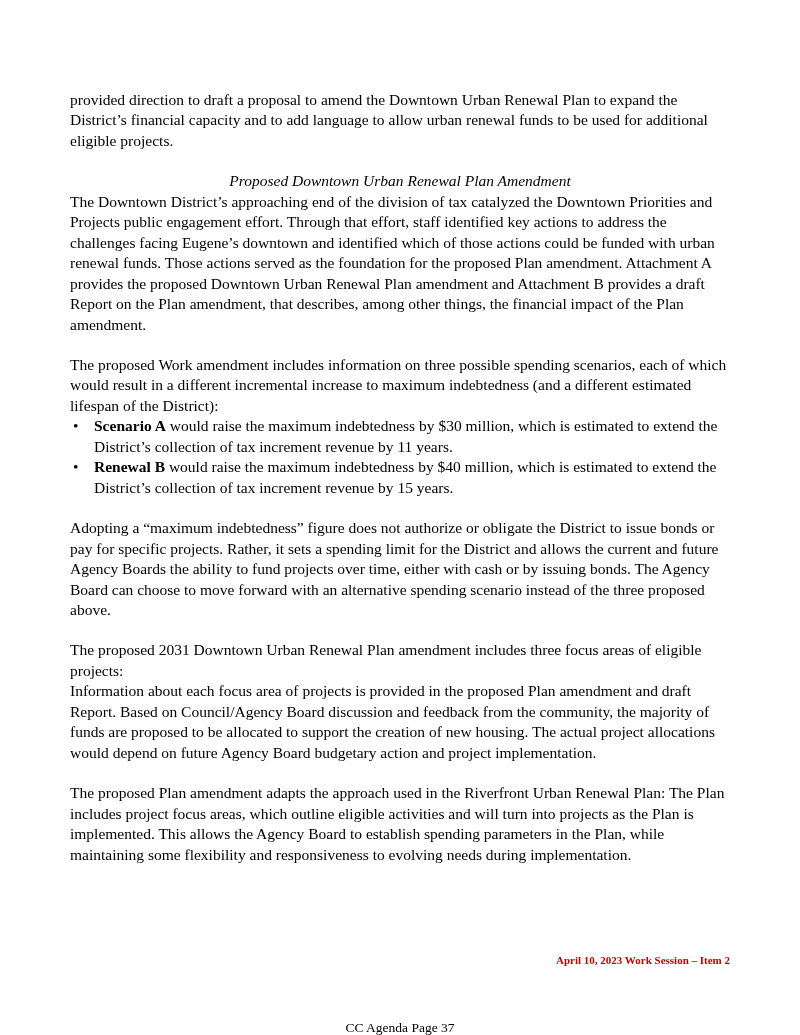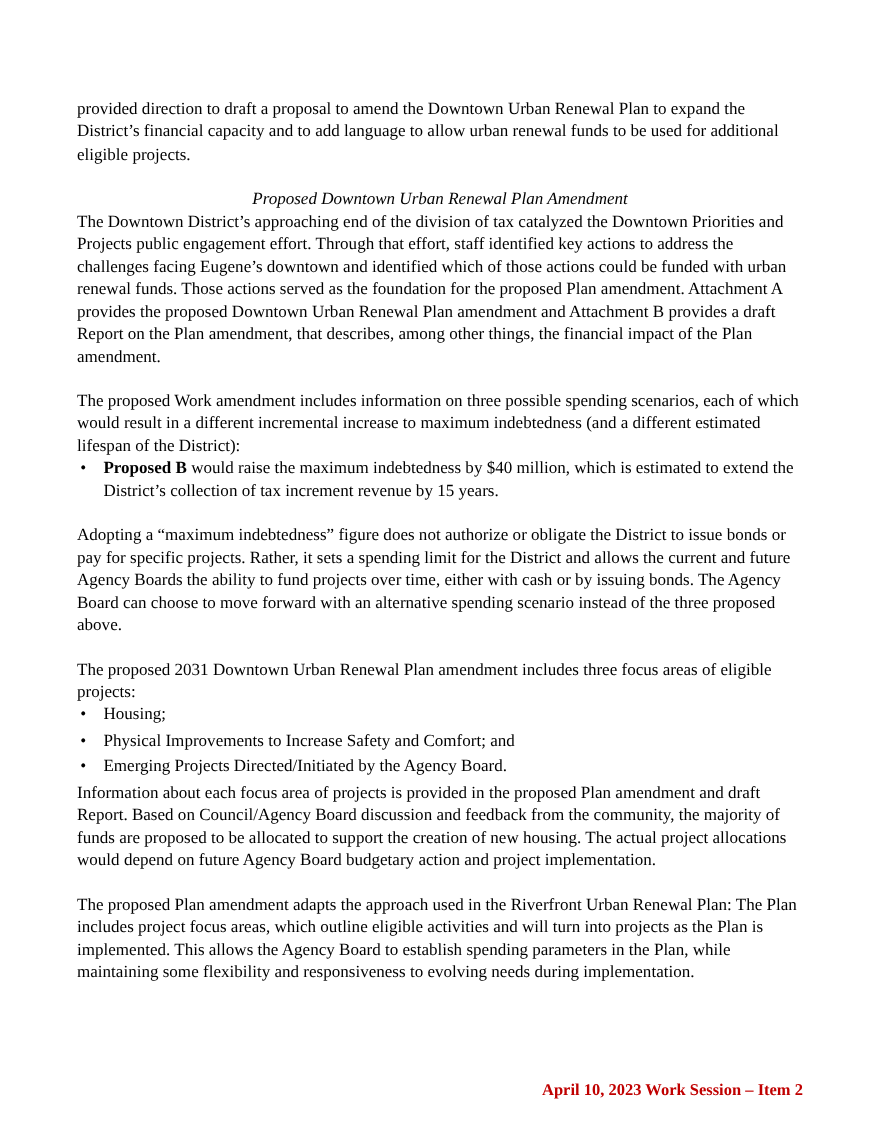--- a/index.html
+++ b/index.html
@@ -43,21 +43,21 @@
     content: "\2022";
     position: absolute;
     left: 3px;
     top: 0;
   }
   .spacer { flex: 1; }
   .footer-session {
     width: 660px;
     text-align: right;
     font-weight: bold;
-    font-size: 15px;
+    font-size: 11px;
     margin-bottom: 18px;
   }
   .footer-page {
     width: 660px;
     text-align: center;
     font-size: 13.5px;
     margin-bottom: 28px;
   }
   strong { font-weight: bold; }
 </style>
@@ -69,32 +69,28 @@
 
     <p class="para">provided direction to draft a proposal to amend the Downtown Urban Renewal Plan to expand the District’s financial capacity and to add language to allow urban renewal funds to be used for additional eligible projects.</p>
 
     <p class="heading-italic">Proposed Downtown Urban Renewal Plan Amendment</p>
 
     <p class="para">The Downtown District’s approaching end of the division of tax catalyzed the Downtown Priorities and Projects public engagement effort. Through that effort, staff identified key actions to address the challenges facing Eugene’s downtown and identified which of those actions could be funded with urban renewal funds. Those actions served as the foundation for the proposed Plan amendment. Attachment A provides the proposed Downtown Urban Renewal Plan amendment and Attachment B provides a draft Report on the Plan amendment, that describes, among other things, the financial impact of the Plan amendment.</p>
 
     <p class="para tight">The proposed Work amendment includes information on three possible spending scenarios, each of which would result in a different incremental increase to maximum indebtedness (and a different estimated lifespan of the District):</p>
 
     <ul class="bullets">
-      <li><strong>Proposed B</strong><span> would raise the maximum indebtedness by $40 million, which is estimated to extend the District’s collection of tax increment revenue by 15 years.</span></li>
+      <li><strong>Scenario A</strong><span> would raise the maximum indebtedness by $30 million, which is estimated to extend the District’s collection of tax increment revenue by 11 years.</span></li>
+      <li><strong>Renewal B</strong><span> would raise the maximum indebtedness by $40 million, which is estimated to extend the District’s collection of tax increment revenue by 15 years.</span></li>
     </ul>
 
     <p class="para">Adopting a “maximum indebtedness” figure does not authorize or obligate the District to issue bonds or pay for specific projects. Rather, it sets a spending limit for the District and allows the current and future Agency Boards the ability to fund projects over time, either with cash or by issuing bonds. The Agency Board can choose to move forward with an alternative spending scenario instead of the three proposed above.</p>
 
     <p class="para tight">The proposed 2031 Downtown Urban Renewal Plan amendment includes three focus areas of eligible projects:</p>
 
-    <ul class="bullets tight spaced">
-      <li>Housing;</li>
-      <li>Physical Improvements to Increase Safety and Comfort; and</li>
-      <li>Emerging Projects Directed/Initiated by the Agency Board.</li>
-    </ul>
 
     <p class="para">Information about each focus area of projects is provided in the proposed Plan amendment and draft Report. Based on Council/Agency Board discussion and feedback from the community, the majority of funds are proposed to be allocated to support the creation of new housing. The actual project allocations would depend on future Agency Board budgetary action and project implementation.</p>
 
     <p class="para">The proposed Plan amendment adapts the approach used in the Riverfront Urban Renewal Plan: The Plan includes project focus areas, which outline eligible activities and will turn into projects as the Plan is implemented. This allows the Agency Board to establish spending parameters in the Plan, while maintaining some flexibility and responsiveness to evolving needs during implementation.</p>
 
   </div>
 
   <div class="spacer"></div>
 
   <div class="footer-session" style="color: rgb(192, 0, 0);">April 10, 2023 Work Session – Item 2</div>

